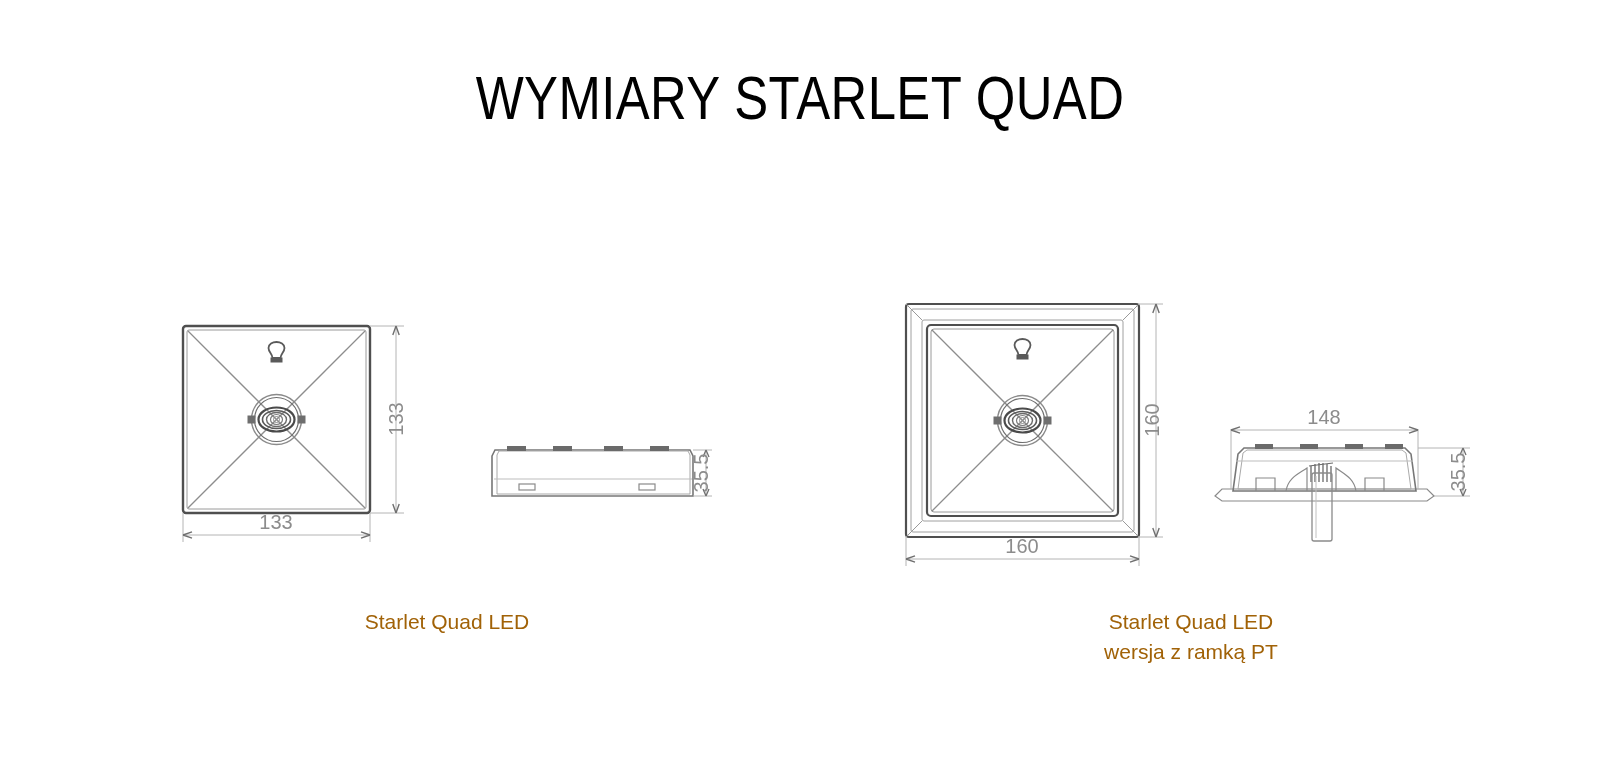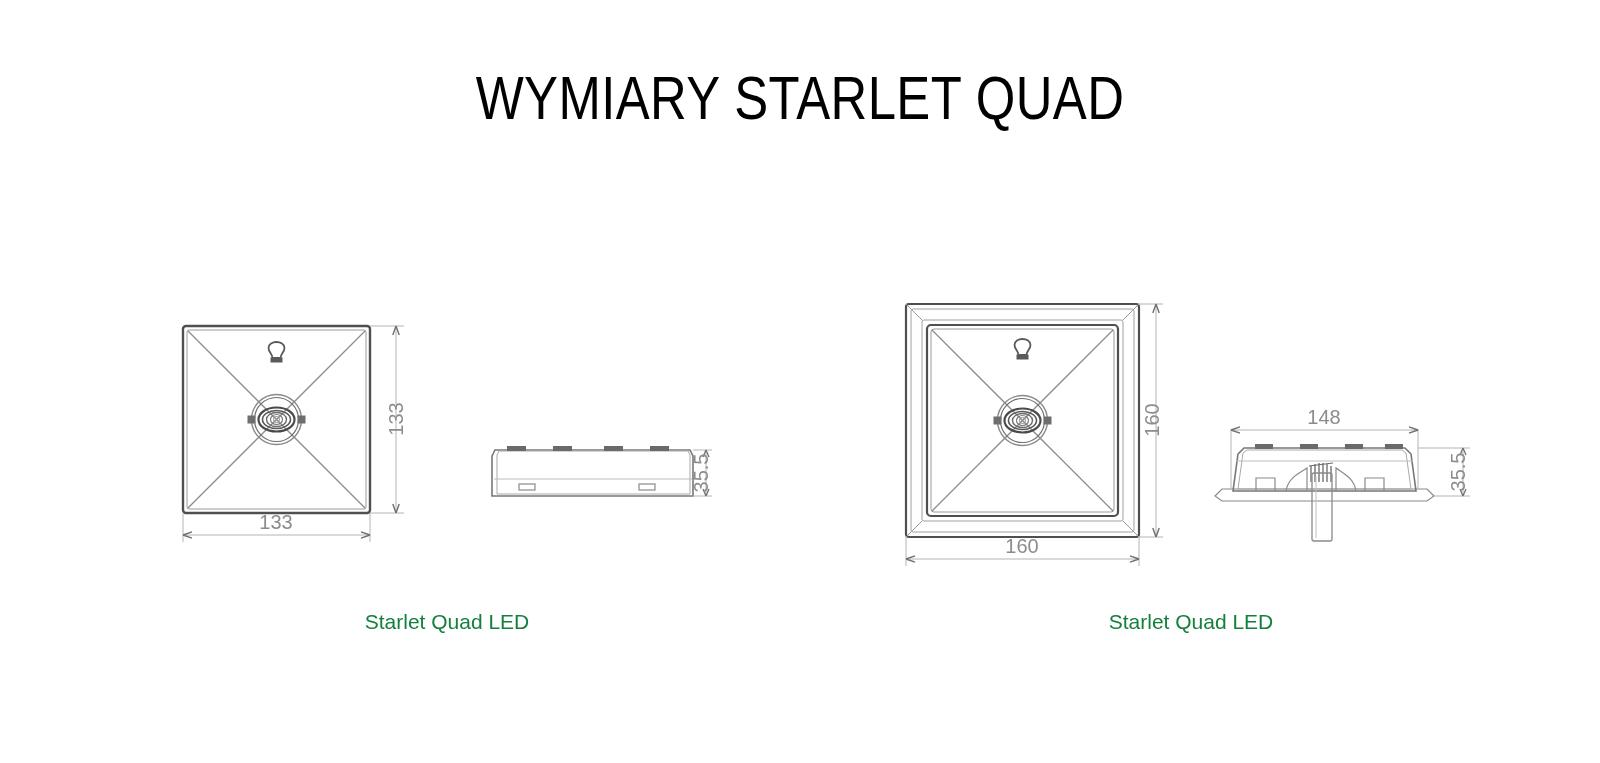--- a/index.html
+++ b/index.html
@@ -33,21 +33,21 @@
     position: absolute;
     left: 0;
     top: 0;
     width: 1600px;
     height: 763px;
   }
   .caption {
     position: absolute;
     font-family: "Liberation Sans", sans-serif;
     font-size: 21px;
-    color: #15803d;
+    color: #a16207;
     white-space: nowrap;
     text-align: center;
     line-height: 30px;
   }
   #caption-left {
     left: 266px;
     top: 607px;
     width: 362px;
   }
   #caption-right {
@@ -216,13 +216,14 @@
     </g>
   </g>
 </svg>
 
 <div class="caption" id="caption-left">
   <div>Starlet Quad LED</div>
 </div>
 
 <div class="caption" id="caption-right">
   <div>Starlet Quad LED</div>
+  <div>wersja z ramką PT</div>
 </div>
 
 </body></html>

